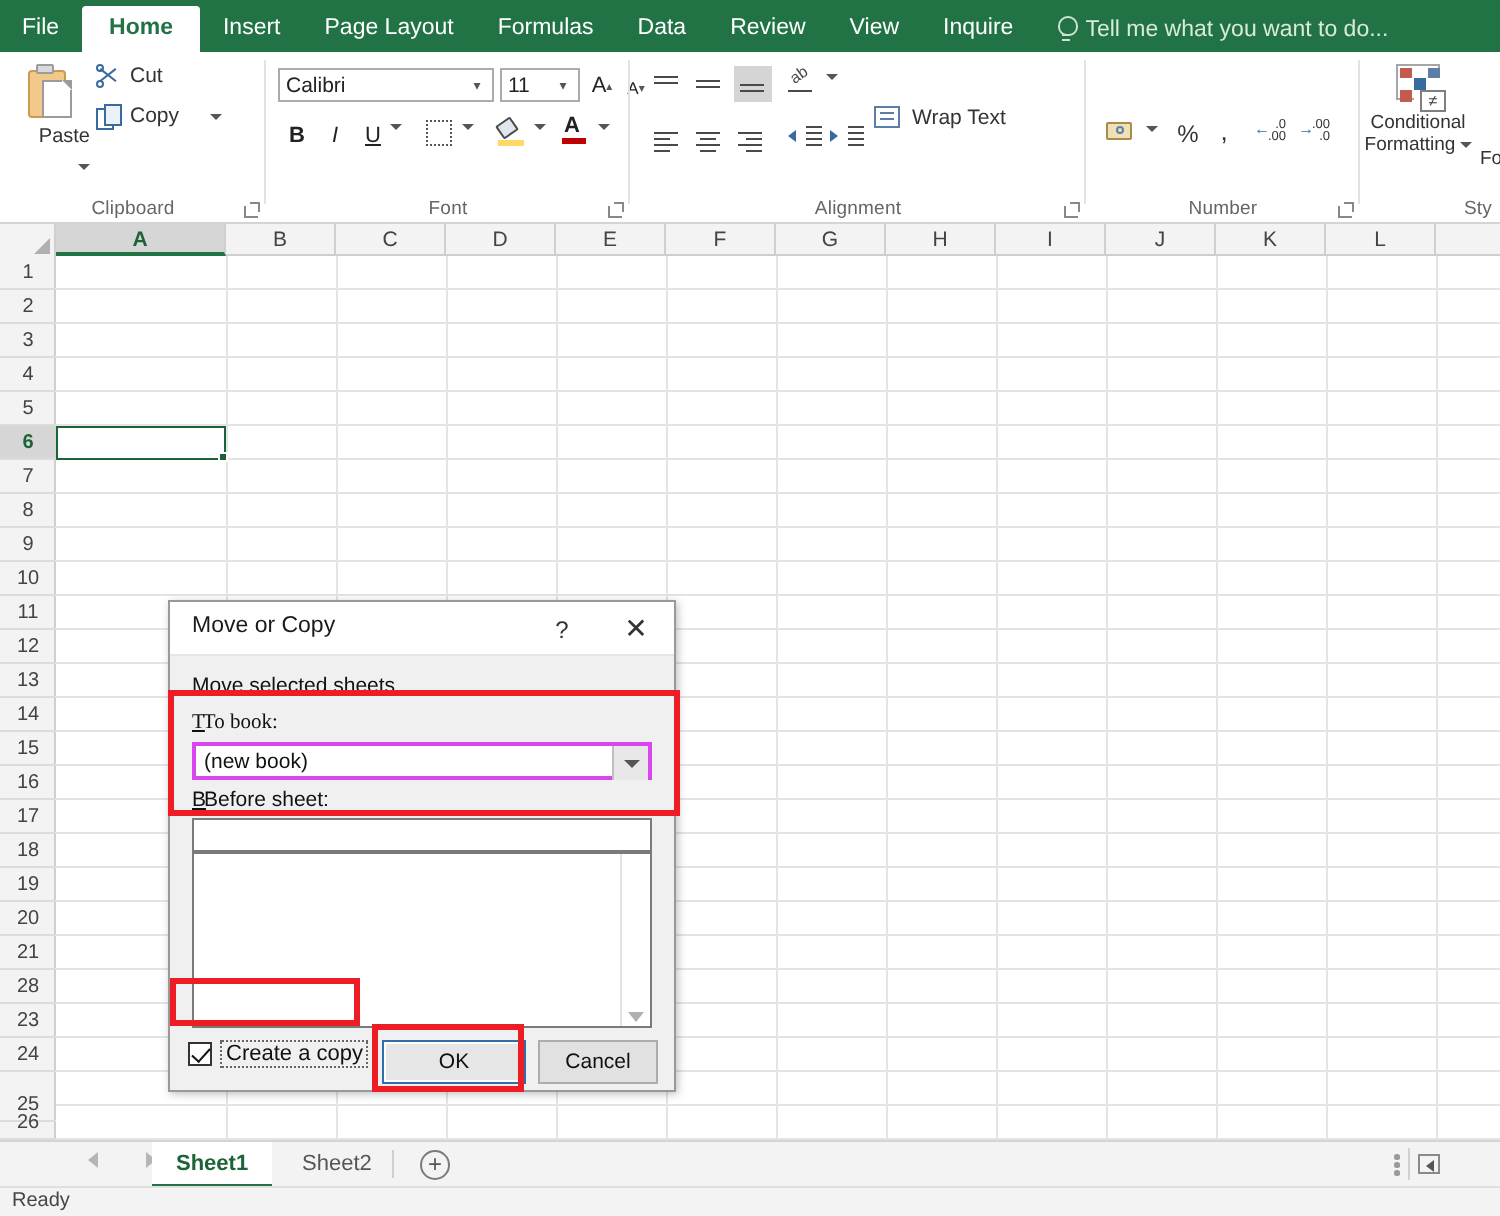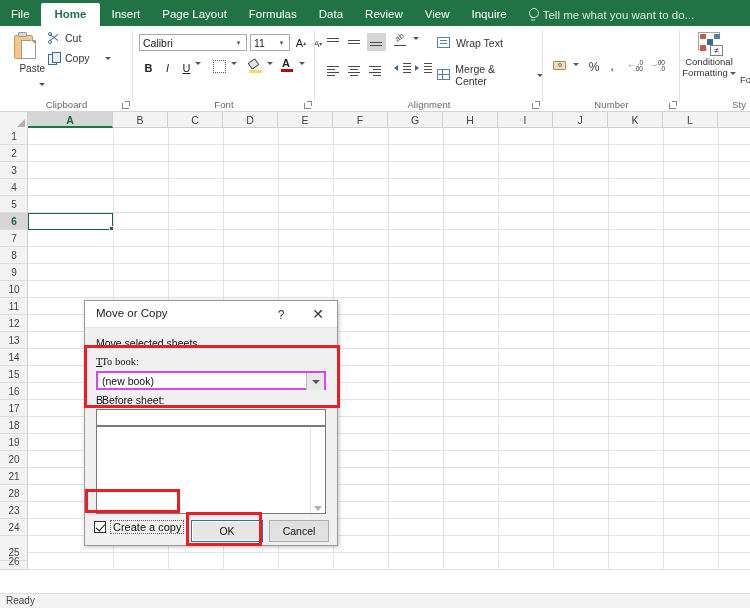--- a/index.html
+++ b/index.html
@@ -387,21 +387,21 @@
       </div>
       <div class="fbtn" style="left:79px;top:8px;">
         <span class="ico ico-orient">
             <span class="ab">ab</span>
           </span>
       </div>
       <div class="fbtn" style="left:98px;top:11px;">
           <span class="caret-dn"></span>
         </div>
 
-      <div class="cb-item" style="left:122px;top:11px;">
+      <div class="cb-item" style="left:122px;top:27px;">
         <span class="ico wrap-ico">
             <span class="box"></span>
             <span class="ar"></span>
           </span>
         <span>Wrap Text</span>
       </div>
 
       <div class="fbtn" style="left:10px;top:36px;width:17px;height:16px;">
         <span class="align-ico">
           <i style="top:1px;width:12px;"></i>
@@ -438,29 +438,20 @@
       <div class="fbtn" style="left:100px;top:36px;width:17px;height:16px;">
         <span class="indent-ico">
           <i style="top:1px;"></i>
             <i style="top:4px;"></i>
             <i style="top:7px;"></i>
             <i style="top:10px;"></i>
           <span class="tri" style="border-left:4px solid #3a6b9e;"></span>
           </span>
       </div>
 
-      <div class="cb-item" style="left:122px;top:37px;">
-        <span class="ico merge-ico">
-            <span class="box"></span>
-            <span class="mid"></span>
-            <span class="v"></span>
-          </span>
-        <span>Merge &amp; Center</span>
-        <span class="caret-dn" style="margin-left:6px;"></span>
-      </div>
 
       <div class="grp-label">Alignment</div>
       <div class="dlglaunch"></div>
       <div class="grp-sep" style="right:0;"></div>
     </div>
 
     <div class="group" style="left:543px;width:137px;">
       <div class="fbtn" style="left:10px;top:34px;">
         <span class="ico ico-acct">
             <span class="bb"></span>
@@ -646,18 +637,36 @@
 
       <div class="btn default" style="left:106px;top:192px;width:72px;">OK</div>
       <div class="btn" style="left:184px;top:192px;width:60px;">Cancel</div>
     </div>
   </div>
 
   <div class="redbox" style="left:84px;top:345px;width:256px;height:63px;"></div>
   <div class="redbox" style="left:85px;top:489px;width:95px;height:24px;"></div>
   <div class="redbox" style="left:186px;top:512px;width:76px;height:34px;"></div>
 
+  <div class="sheetbar">
+    <div class="navarrows">
+      <span class="nav-l"></span>
+      <span class="nav-r"></span>
+    </div>
+    <div class="stab active" style="left:76px;">Sheet1</div>
+    <div class="stab" style="left:139px;">Sheet2</div>
+    <div class="stab-sep" style="left:196px;"></div>
+    <div class="addsheet" style="left:210px;">+</div>
+    <div class="sb-grip">
+      <i style="top:0;"></i>
+        <i style="top:4px;"></i>
+        <i style="top:8px;"></i>
+    </div>
+    <div class="sb-right">
+      <span class="sb-arrow"></span>
+    </div>
+  </div>
 
   <div class="statusbar">
     <div class="status-txt">Ready</div>
   </div>
 
 </div>
 
 </body></html>

